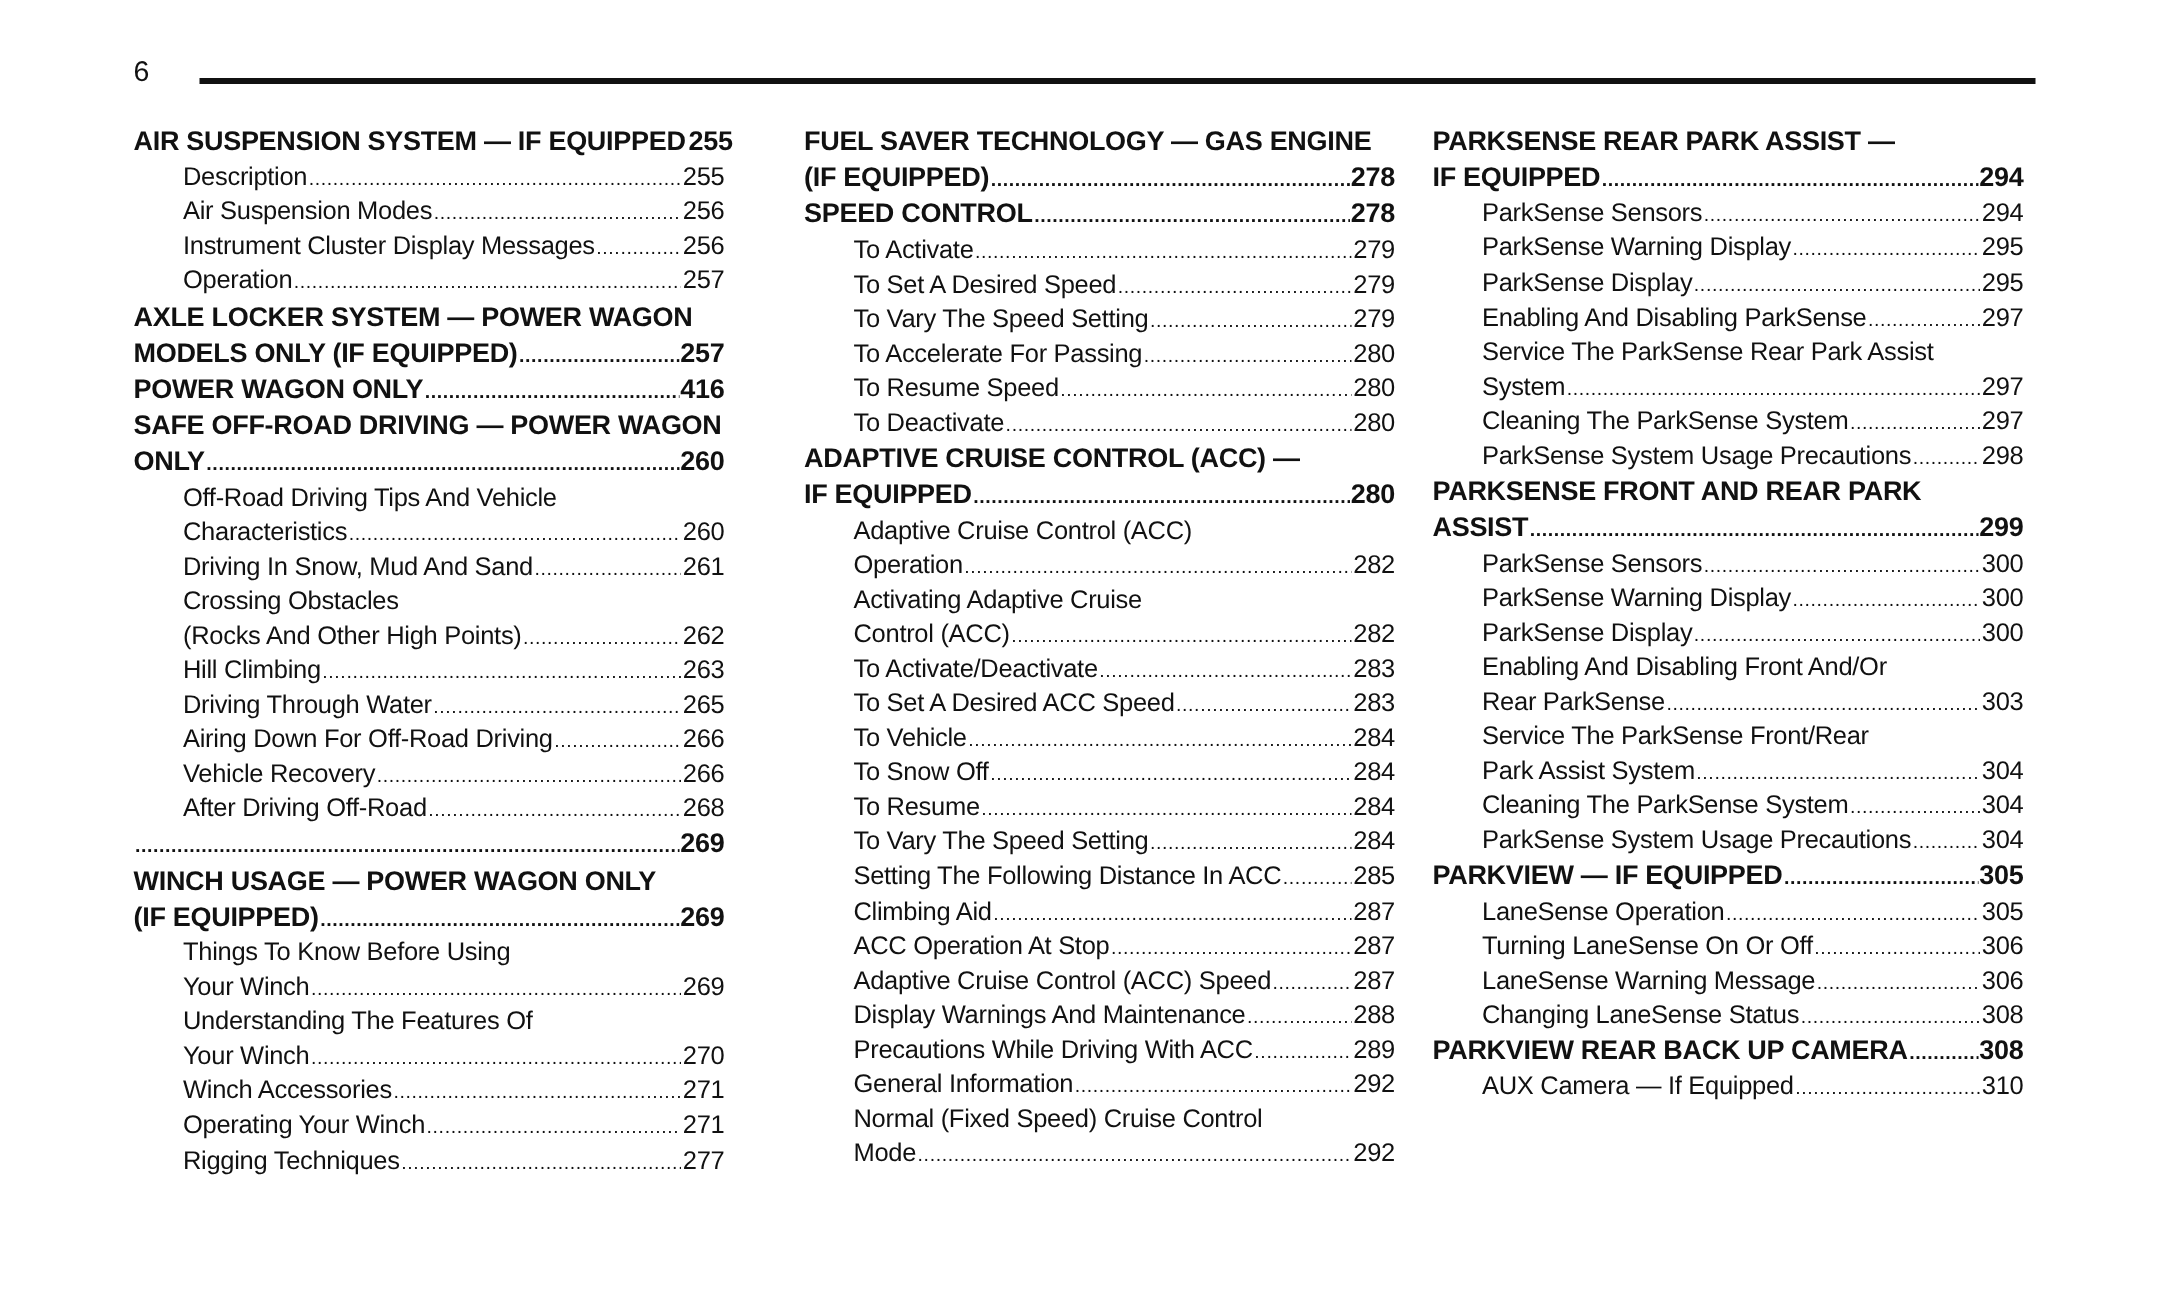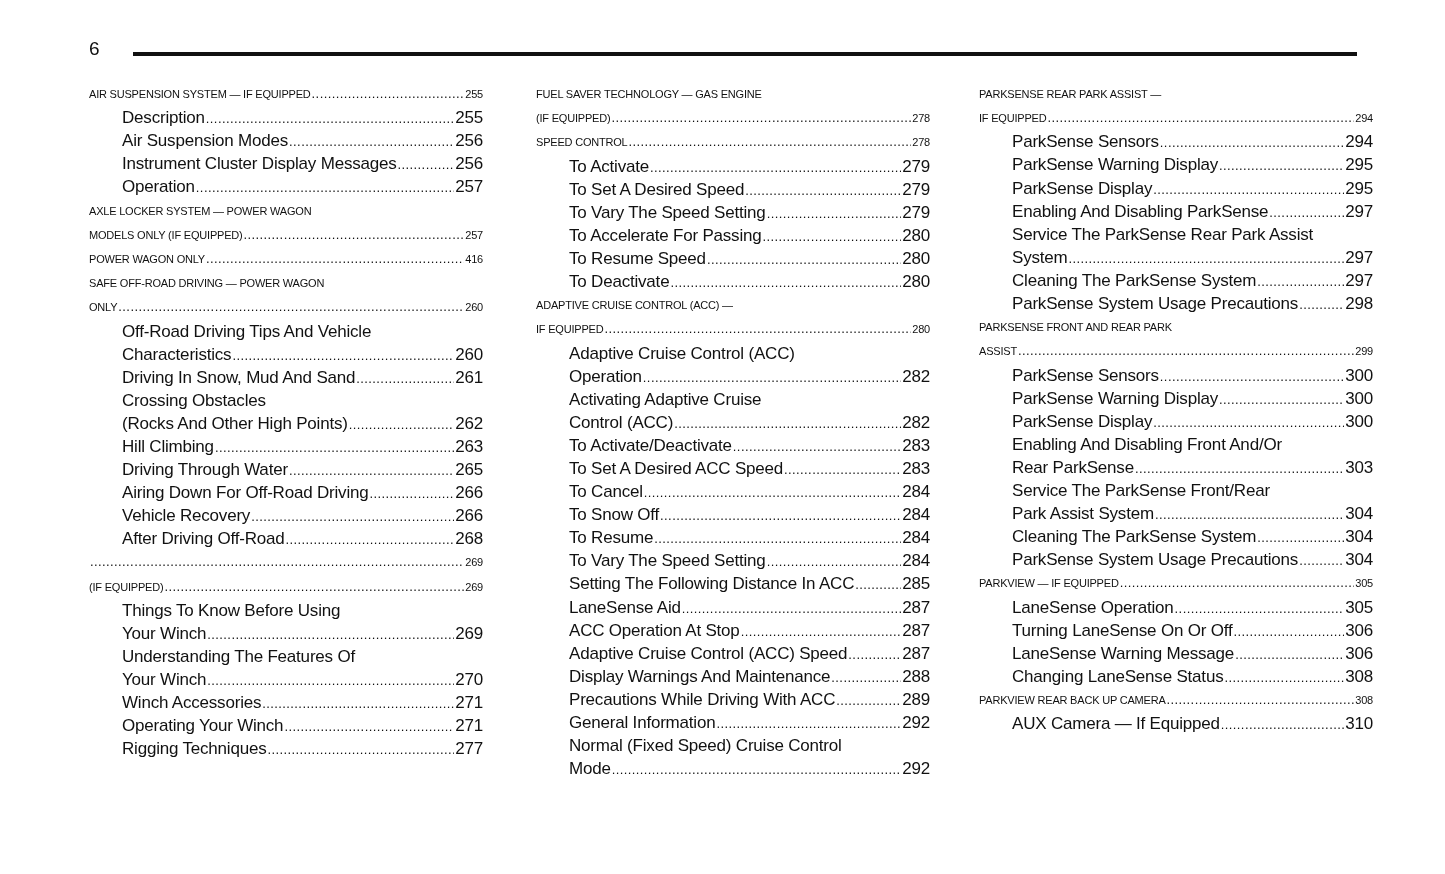--- a/index.html
+++ b/index.html
@@ -13,28 +13,28 @@
   }
   .top-rule {
     position: absolute; left: 133px; top: 52px; width: 1224px; height: 4px;
     background: #111;
   }
   .column {
     position: absolute; top: 82px; width: 394px;
   }
   #col-0 { left: 89px; }
   #col-1 { left: 536px; }
-  #col-2 { left: 979px; }
+  #col-2 { left: 955px; }
   .entry { display: block; }
   .line {
     display: flex; align-items: baseline;
     height: 23.1px; line-height: 23.1px;
     font-size: 17px; letter-spacing: -0.2px; white-space: nowrap;
   }
-  .entry.main .line { font-weight: normal; font-size: 11px; height: 24.2px; line-height: 24.2px; }
+  .entry.main .line { font-weight: bold; font-size: 18px; height: 24.2px; line-height: 24.2px; }
   .entry.sub .line { padding-left: 33px; }
   .label { flex: 0 0 auto; }
   .leader {
     flex: 1 1 auto; overflow: hidden; margin: 0 1px;
     font-size: 13px; letter-spacing: 0.4px;
   }
   .leader::after {
     content: "..................................................................................................................................................................................";
   }
   .page { flex: 0 0 auto; text-align: right; }
@@ -171,20 +171,23 @@
       </div>
     </div>
     <div class="entry main">
       <div class="line">
         <span class="leader"></span>
         <span class="page">269</span>
       </div>
     </div>
     <div class="entry main">
       <div class="line">
+        <span class="label">WINCH USAGE — POWER WAGON ONLY</span>
+      </div>
+      <div class="line">
         <span class="label">(IF EQUIPPED)</span>
         <span class="leader"></span>
         <span class="page">269</span>
       </div>
     </div>
     <div class="entry sub">
       <div class="line">
         <span class="label">Things To Know Before Using</span>
       </div>
       <div class="line">
@@ -324,21 +327,21 @@
     </div>
     <div class="entry sub">
       <div class="line">
         <span class="label">To Set A Desired ACC Speed</span>
         <span class="leader"></span>
         <span class="page">283</span>
       </div>
     </div>
     <div class="entry sub">
       <div class="line">
-        <span class="label">To Cancel</span>
+        <span class="label">To Vehicle</span>
         <span class="leader"></span>
         <span class="page">284</span>
       </div>
     </div>
     <div class="entry sub">
       <div class="line">
         <span class="label">To Snow Off</span>
         <span class="leader"></span>
         <span class="page">284</span>
       </div>
@@ -359,21 +362,21 @@
     </div>
     <div class="entry sub">
       <div class="line">
         <span class="label">Setting The Following Distance In ACC</span>
         <span class="leader"></span>
         <span class="page">285</span>
       </div>
     </div>
     <div class="entry sub">
       <div class="line">
-        <span class="label">LaneSense Aid</span>
+        <span class="label">Climbing Aid</span>
         <span class="leader"></span>
         <span class="page">287</span>
       </div>
     </div>
     <div class="entry sub">
       <div class="line">
         <span class="label">ACC Operation At Stop</span>
         <span class="leader"></span>
         <span class="page">287</span>
       </div>

